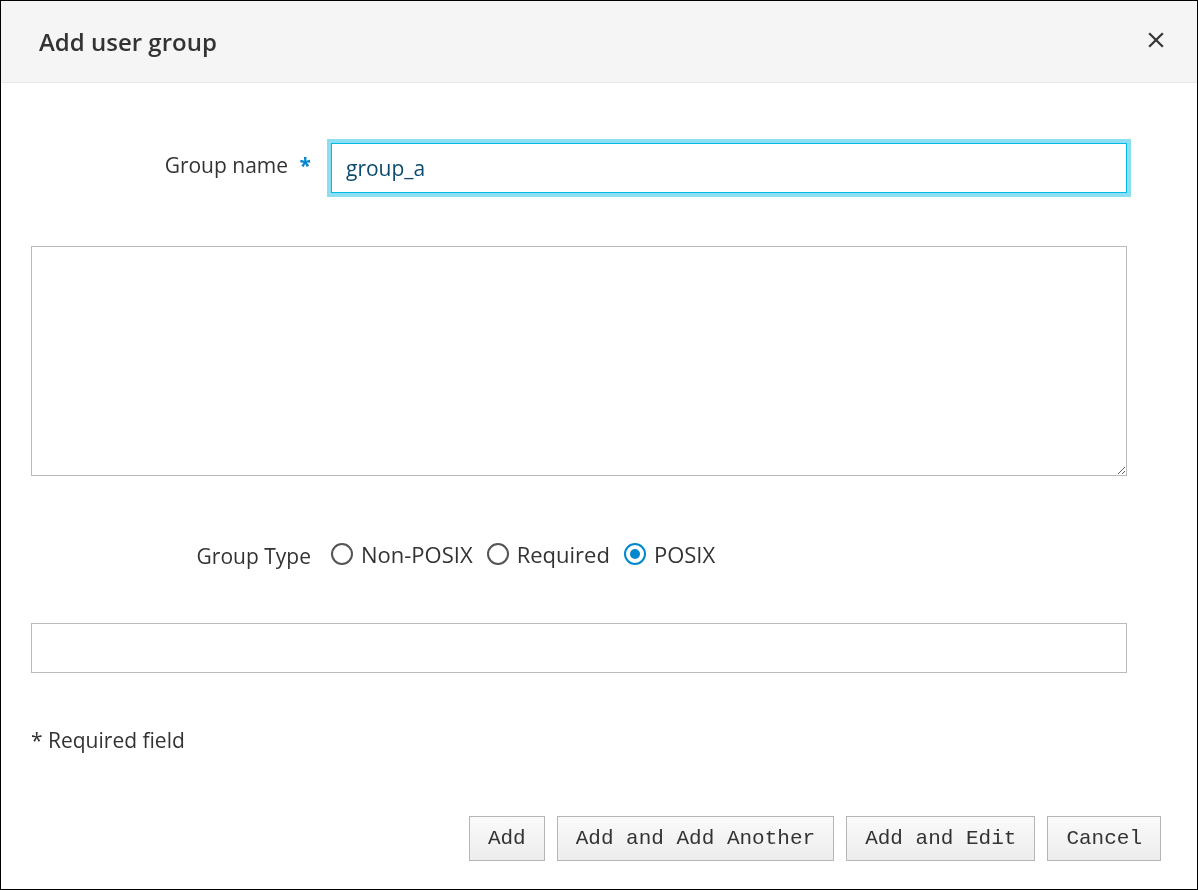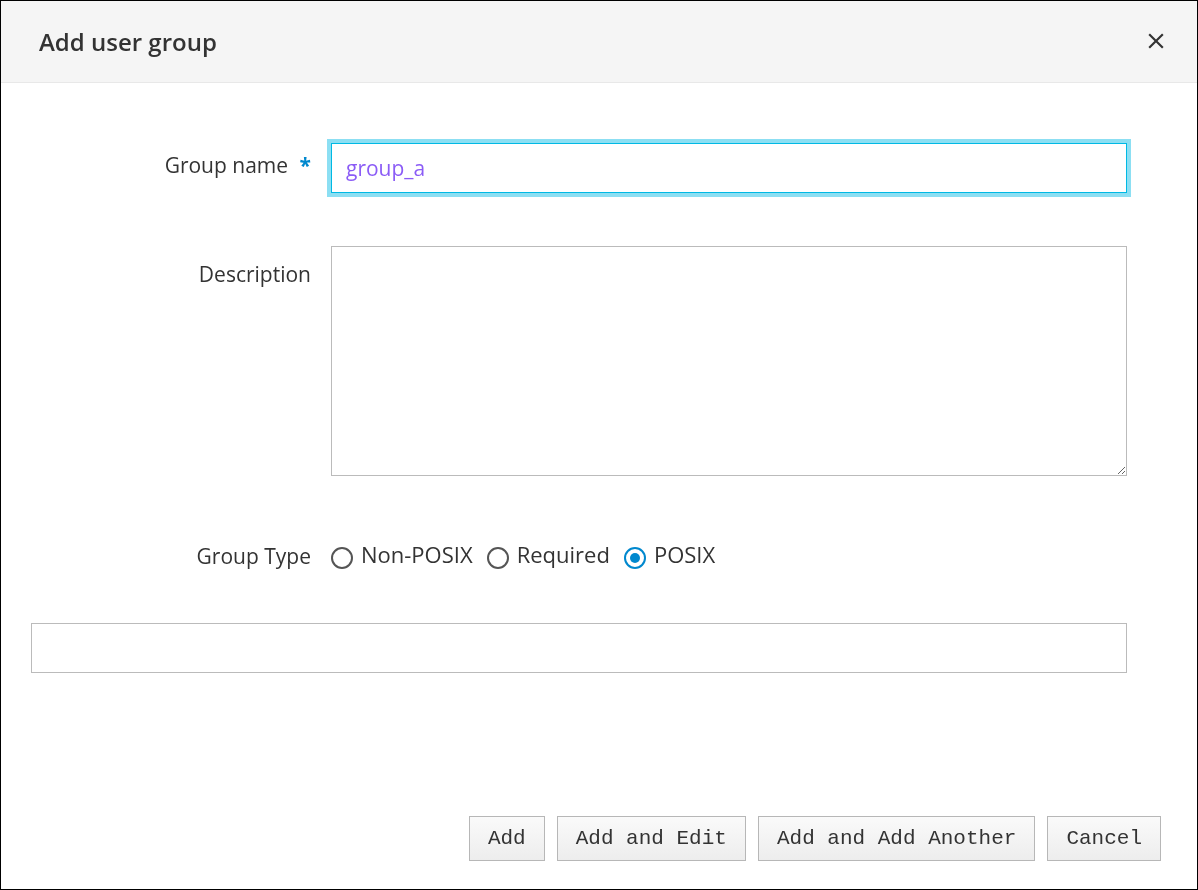--- a/index.html
+++ b/index.html
@@ -19,21 +19,21 @@
       height: 890px;
       display: flex;
       flex-direction: column;
       background: #fff;
     }
     .modal-header {
       background: #f5f5f5;
       padding: 24px 28px 24px 38px;
       display: flex;
       justify-content: space-between;
-      align-items: center;
+      align-items: flex-start;
       border-bottom: 1px solid #e8e8e8;
     }
     .modal-title {
       font-size: 24px;
       font-weight: 600;
       color: #333;
     }
     .close-button {
       cursor: pointer;
       font-size: 32px;
@@ -72,21 +72,21 @@
       flex: 1;
       padding-right: 30px;
     }
     .text-input {
       width: 100%;
       height: 50px;
       padding: 8px 14px;
       font-size: 21px;
       border: 1px solid #bbb;
       font-family: inherit;
-      color: #8b5cf6;
+      color: #0c4a6e;
       background: #fff;
     }
     .text-input.focused {
       border: 1px solid #00b9e4;
       box-shadow: 0 0 0 4px rgba(0, 185, 228, 0.45);
       outline: none;
     }
     .input-wrap {
       position: relative;
     }
@@ -101,21 +101,21 @@
       background: #fff;
     }
     .radio-group {
       display: flex;
       gap: 14px;
       align-items: center;
       padding-top: 5px;
     }
     .radio-option {
       display: flex;
-      align-items: flex-end;
+      align-items: center;
       gap: 8px;
       cursor: pointer;
       font-size: 22px;
     }
     .radio-circle {
       width: 22px;
       height: 22px;
       border-radius: 50%;
       border: 2.5px solid #555;
       display: flex;
@@ -184,23 +184,20 @@
         <span class="required-asterisk">*</span>
       </div>
       <div class="form-control-col">
         <div class="input-wrap">
           <input type="text" class="text-input focused" value="group_a" style="">
         </div>
       </div>
     </div>
 
     <div class="form-row">
-      <div class="form-label-col label-align-top">
-        <span>Description</span>
-      </div>
       <div class="form-control-col">
         <textarea class="textarea" style=""></textarea>
       </div>
     </div>
 
     <div class="form-row">
       <div class="form-label-col label-align-mid">
         <span>Group Type</span>
       </div>
       <div class="form-control-col">
@@ -222,23 +219,24 @@
         </div>
       </div>
     </div>
 
     <div class="form-row">
       <div class="form-control-col">
         <input type="text" class="text-input" value="" style="">
       </div>
     </div>
 
+    <div class="required-note">* Required field</div>
 
   </div>
 
   <div class="modal-footer">
     <button class="btn">Add</button>
+    <button class="btn">Add and Add Another</button>
     <button class="btn">Add and Edit</button>
-    <button class="btn">Add and Add Another</button>
     <button class="btn">Cancel</button>
   </div>
 
 </div>
 
 </body></html>

